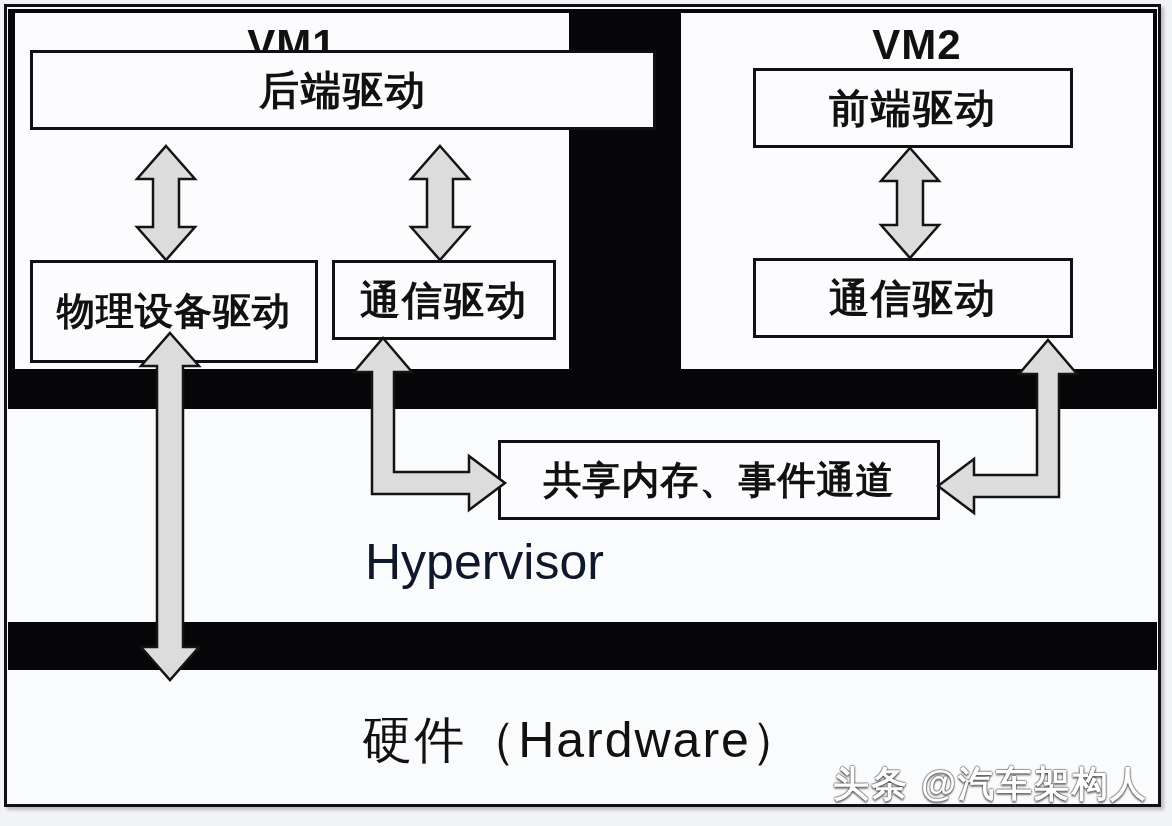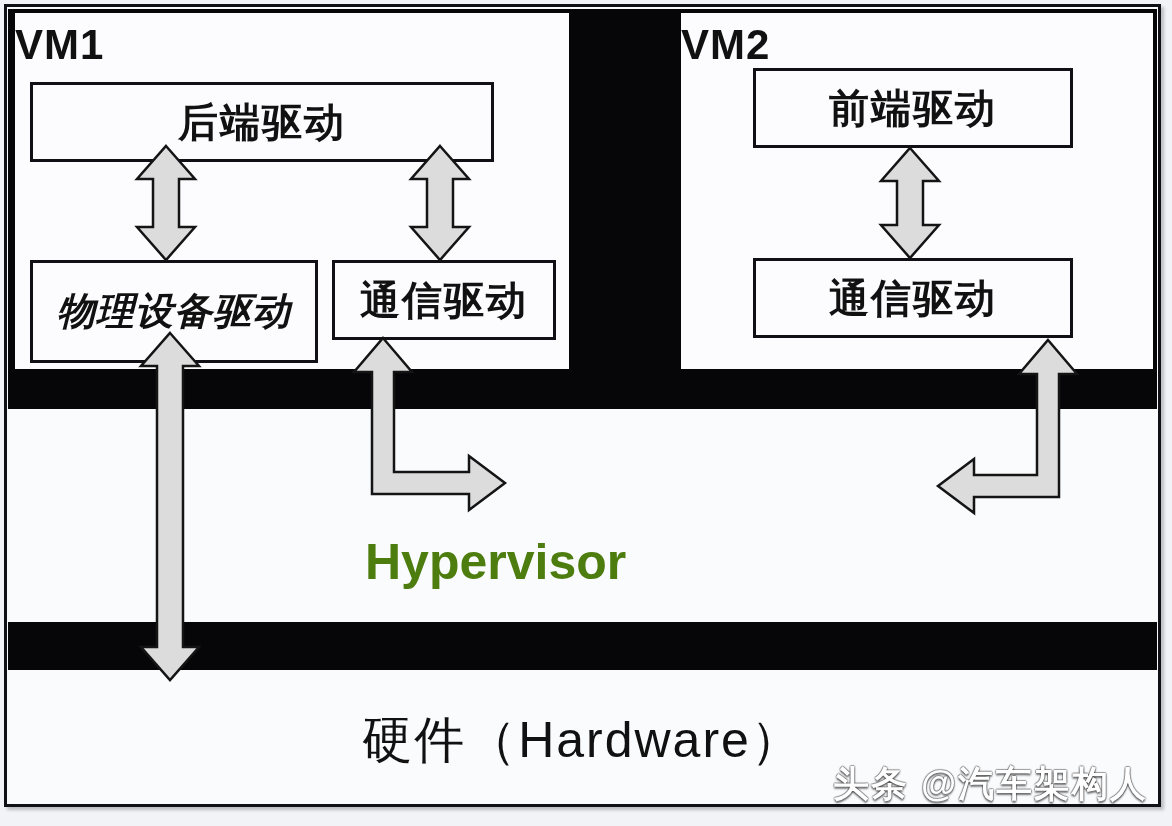--- a/index.html
+++ b/index.html
@@ -17,41 +17,41 @@
     background:var(--c-band_fill,#fafbfd);
     box-shadow:3px 3px 3px rgba(0,0,0,.22);
   }
   .black-band{position:absolute;background:var(--c-black_band,#060608);}
   #black-top{left:1px;top:2px;width:1149px;height:400px;}
   #black-mid{left:1px;top:615px;width:1149px;height:48px;}
   .vm-box{position:absolute;background:var(--c-box_fill,#fcfcfe);}
   #vm1-box{left:8px;top:6px;width:554px;height:356px;}
   #vm2-box{left:674px;top:6px;width:472px;height:356px;}
   .vm-title{
-    position:absolute;top:8px;left:0;width:100%;
+    position:absolute;top:8px;left:0;width:100%;text-align:center;
     font-size:42px;font-weight:700;color:var(--c-text,#111);letter-spacing:1px;
   }
   .node{
     position:absolute;
     background:var(--c-box_fill,#fcfcfe);
     border:3px solid var(--c-box_border,#101016);
     display:flex;align-items:center;justify-content:center;
     font-size:40px;font-weight:700;color:var(--c-text,#111);
     letter-spacing:2px;white-space:nowrap;
     box-sizing:border-box;
   }
-  #backend-box{left:23px;top:75px;width:464px;height:80px;}
-  #physical-box{left:23px;top:253px;width:288px;height:103px;font-size:38px;letter-spacing:1px;font-style:italic;}
+  #backend-box{left:23px;top:43px;width:626px;height:80px;}
+  #physical-box{left:23px;top:253px;width:288px;height:103px;font-size:38px;letter-spacing:1px;}
   #comm1-box{left:325px;top:253px;width:224px;height:80px;}
   #frontend-box{left:746px;top:61px;width:320px;height:80px;}
   #comm2-box{left:746px;top:251px;width:320px;height:80px;}
   #shared-box{left:491px;top:433px;width:442px;height:80px;font-size:38px;letter-spacing:1px;}
   #hypervisor-label{
     position:absolute;left:358px;top:526px;
-    font-size:50px;font-weight:700;color:#4d7c0f;letter-spacing:0px;
+    font-size:50px;font-weight:400;color:#0f172a;letter-spacing:0px;
   }
   #hardware-label{
     position:absolute;left:0;top:700px;width:100%;text-align:center;
     font-size:50px;font-weight:400;color:var(--c-text,#111);letter-spacing:2px;
   }
   #watermark{
     position:absolute;right:10px;top:753px;
     font-size:36px;font-weight:700;color:var(--c-watermark,#fff);
     letter-spacing:2px;white-space:nowrap;
     text-shadow:0 2px 2px rgba(0,0,0,.55),0 -1px 1px rgba(0,0,0,.35),
@@ -88,20 +88,23 @@
     <div id="comm1-box" class="node">
       <span>通信驱动</span>
     </div>
     <div id="frontend-box" class="node">
       <span>前端驱动</span>
     </div>
     <div id="comm2-box" class="node">
       <span>通信驱动</span>
     </div>
 
+    <div id="shared-box" class="node">
+      <span>共享内存、事件通道</span>
+    </div>
 
     <div id="hypervisor-label">Hypervisor</div>
 
     <div id="black-mid" class="black-band"></div>
 
     <div id="hardware-label">硬件（Hardware）</div>
 
     <div id="watermark">头条 @汽车架构人</div>
   </div>
 

